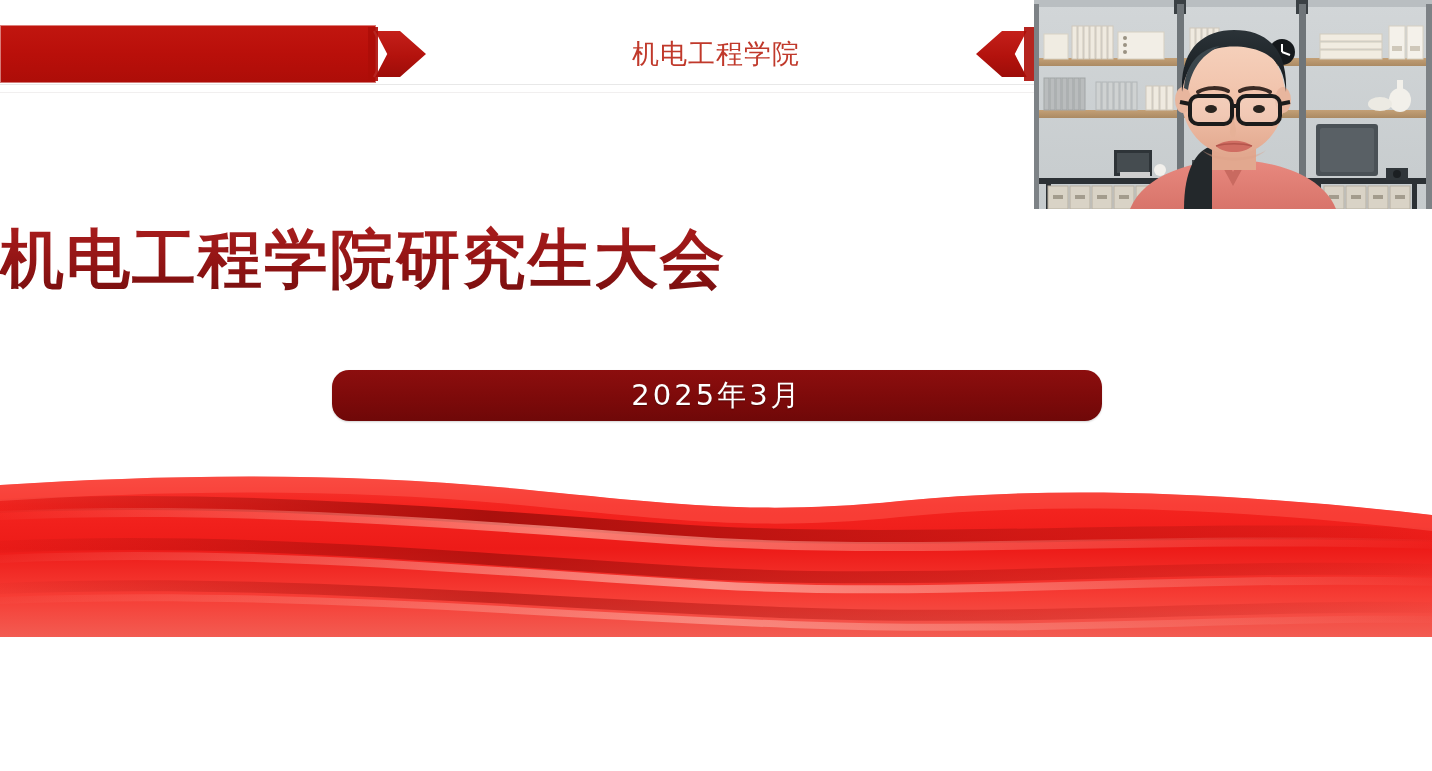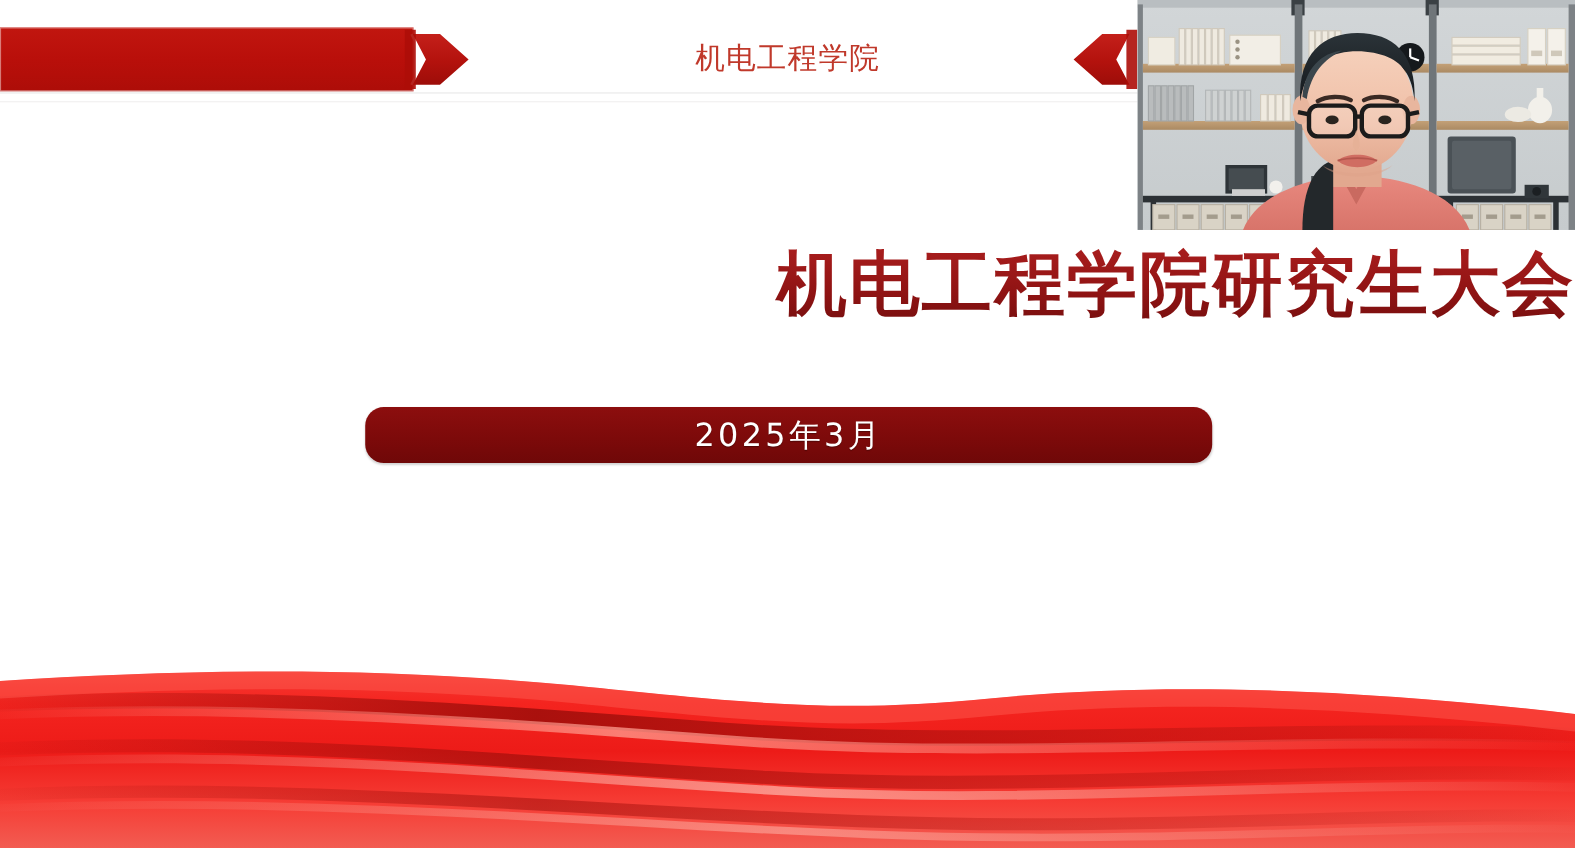--- a/index.html
+++ b/index.html
@@ -8,21 +8,21 @@
     padding: 0;
     background: #ffffff;
   }
   body {
     font-family: "Liberation Sans", "DejaVu Sans", sans-serif;
   }
 
   #screen {
     position: relative;
     width: 1432px;
-    height: 771px;
+    height: 637px;
     background: #ffffff;
     overflow: hidden;
   }
 
   
   #slide {
     position: absolute;
     inset: 0;
     background: #ffffff;
     overflow: hidden;
@@ -84,21 +84,21 @@
     font-family: "DejaVu Sans", "Liberation Sans", sans-serif;
     text-shadow: 0 1px 0 rgba(255,255,255,0.6);
   }
 
   
   .slide-title {
     position: absolute;
     left: 0;
     top: 213px;
     width: 1432px;
-    text-align: right;
+    text-align: left;
     font-size: 64px;
     line-height: 92px;
     letter-spacing: 2px;
     font-weight: 700;
     color: #9b1b1b;
     font-family: "DejaVu Sans", "Liberation Sans", sans-serif;
     background: linear-gradient(180deg, #b02020 0%, #8e1313 60%, #6e0d0d 100%);
     -webkit-background-clip: text;
     background-clip: text;
     -webkit-text-fill-color: transparent;

